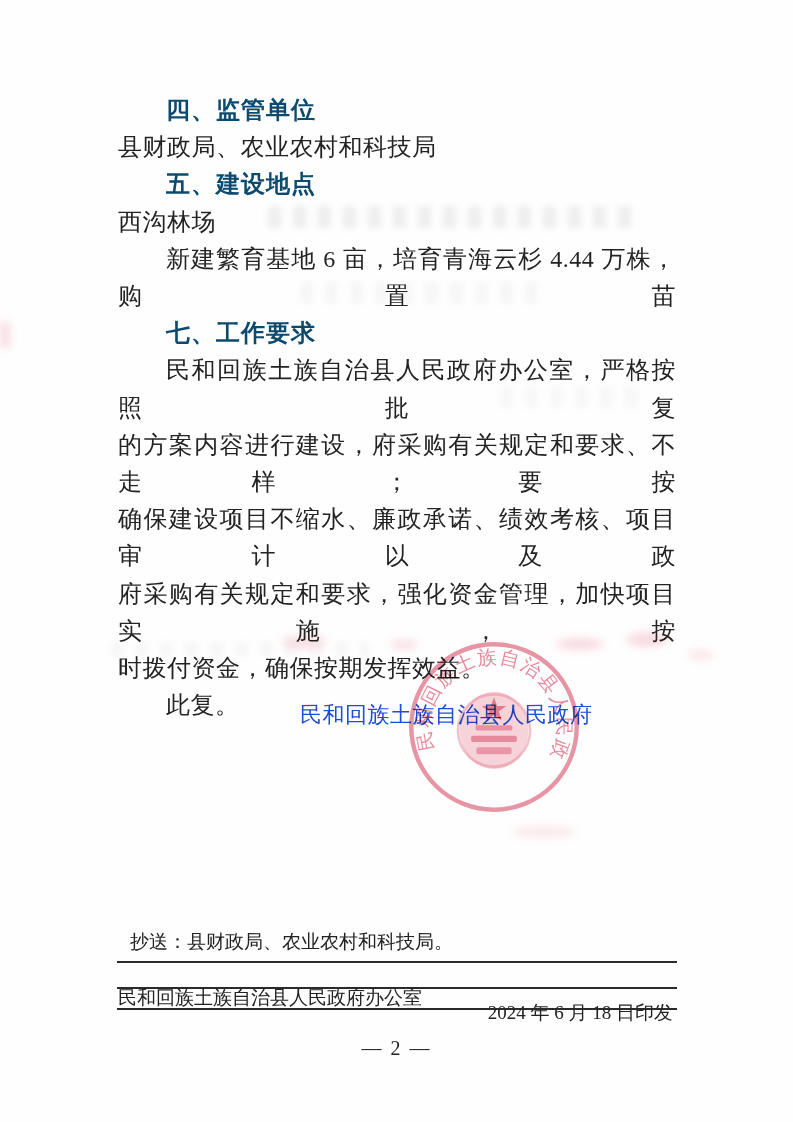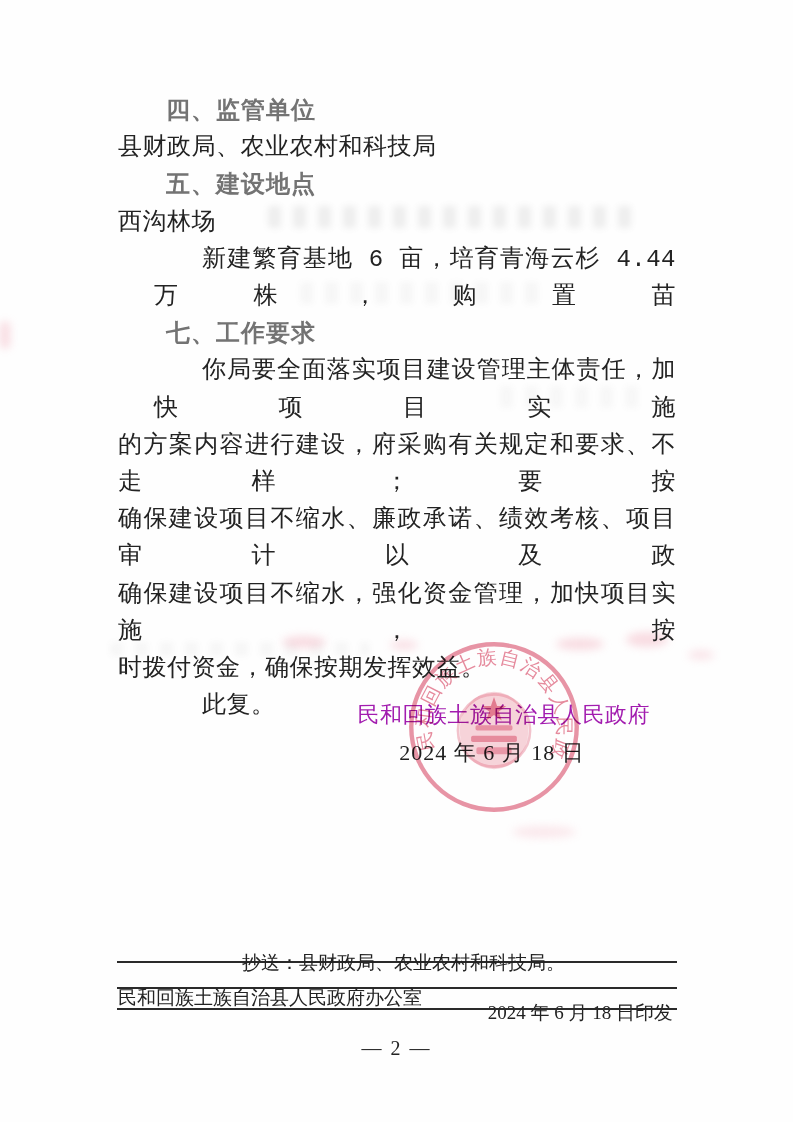--- a/index.html
+++ b/index.html
@@ -8,52 +8,51 @@
     background:#fefefe;overflow:hidden;
     font-family:"Liberation Serif","DejaVu Serif",serif;
     color:#232323;
   }
   
   #bodytext{
     position:absolute;left:118px;top:92px;width:558px;
     font-size:24px;line-height:37.2px;
     letter-spacing:0.5px;
   }
-  .line{white-space:nowrap;font-family:Liberation Mono, monospace;}
+  .line{white-space:nowrap;}
   .heading{
     font-family:"DejaVu Sans","Liberation Sans",sans-serif;
-    font-weight:700;color:#737373;text-indent:48px;letter-spacing:1px;
+    font-weight:700;color:#0c4a6e;text-indent:48px;letter-spacing:1px;
   }
-  .indent{text-indent:48px;margin-left:36px;}
+  .indent{text-indent:48px;}
   .full{text-align:justify;text-align-last:justify;white-space:normal;}
   .full.indent{text-indent:48px;}
   
   #signature{
-    position:absolute;left:300px;top:700px;width:350px;text-align:right;
-    font-size:22px;color:#a21caf;letter-spacing:0.5px;white-space:nowrap;
+    position:absolute;left:300px;top:700px;width:350px;text-align:left;
+    font-size:22px;color:#1d4ed8;letter-spacing:0.5px;white-space:nowrap;
   }
   #sign-date{
     position:absolute;left:332px;top:738px;width:320px;text-align:center;
     font-size:22px;color:#1e1e1e;letter-spacing:1px;white-space:nowrap;
   }
   
   #seal{
     position:absolute;left:406px;top:638px;width:176px;height:178px;
     mix-blend-mode:multiply;opacity:0.92;pointer-events:none;
   }
   
   .rule{position:absolute;left:117px;width:560px;height:2px;background:#2a2a2a;}
   #rule-top{top:961px;}
   #rule-mid{top:987px;height:2px;}
   #rule-bot{top:1008px;}
   #footer-cc{
-    position:absolute;left:117px;top:952px;width:560px;
+    position:absolute;left:117px;top:931px;width:560px;
     font-size:19px;color:#222;padding-left:0;text-indent:13px;white-space:nowrap;
     line-height:21px;
-    text-align:center;
   }
   #footer-office-row{
     position:absolute;left:117px;top:988px;width:560px;height:16px;
     font-size:19px;color:#222;line-height:20px;
   }
   #footer-office{position:absolute;left:1px;top:0;white-space:nowrap;}
   #footer-printdate{position:absolute;right:4px;top:15px;white-space:nowrap;}
   #page-number{
     position:absolute;left:0;top:1037px;width:793px;text-align:center;
     font-size:20px;color:#222;letter-spacing:2px;
@@ -97,30 +96,29 @@
   <div class="smudge" id="sm6"></div>
   <div class="smudge" id="sm7"></div>
 
   <div id="bodytext">
     <div class="line heading">四、监管单位</div>
     <div class="line">县财政局、农业农村和科技局</div>
     <div class="line heading">五、建设地点</div>
     <div class="line">西沟林场</div>
     <div class="line full indent">新建繁育基地 6 亩，培育青海云杉 4.44 万株，购置苗</div>
     <div class="line heading">七、工作要求</div>
-    <div class="line full indent">你局要全面落实项目建设管理主体责任，加快项目实施</div>
+    <div class="line full indent">民和回族土族自治县人民政府办公室，严格按照批复</div>
     <div class="line full">的方案内容进行建设，府采购有关规定和要求、不走样；要按</div>
     <div class="line full">确保建设项目不缩水、廉政承诺、绩效考核、项目审计以及政</div>
-    <div class="line full">确保建设项目不缩水，强化资金管理，加快项目实施，按</div>
+    <div class="line full">府采购有关规定和要求，强化资金管理，加快项目实施，按</div>
     <div class="line">时拨付资金，确保按期发挥效益。</div>
     <div class="line indent">此复。</div>
   </div>
 
   <div id="signature">民和回族土族自治县人民政府</div>
-  <div id="sign-date">2024 年 6 月 18 日</div>
 
   <div id="seal">
     <svg width="176" height="178" viewBox="0 0 200 200" xmlns="http://www.w3.org/2000/svg">
       <defs>
         <filter id="inkblur" x="-20%" y="-20%" width="140%" height="140%">
           <feGaussianBlur stdDeviation="0.7"></feGaussianBlur>
         </filter>
         <path id="sealArc" d="M 34.8 130.4 A 72 72 0 1 1 165.2 130.4" fill="none"></path>
       </defs>
       <g filter="url(#inkblur)">

